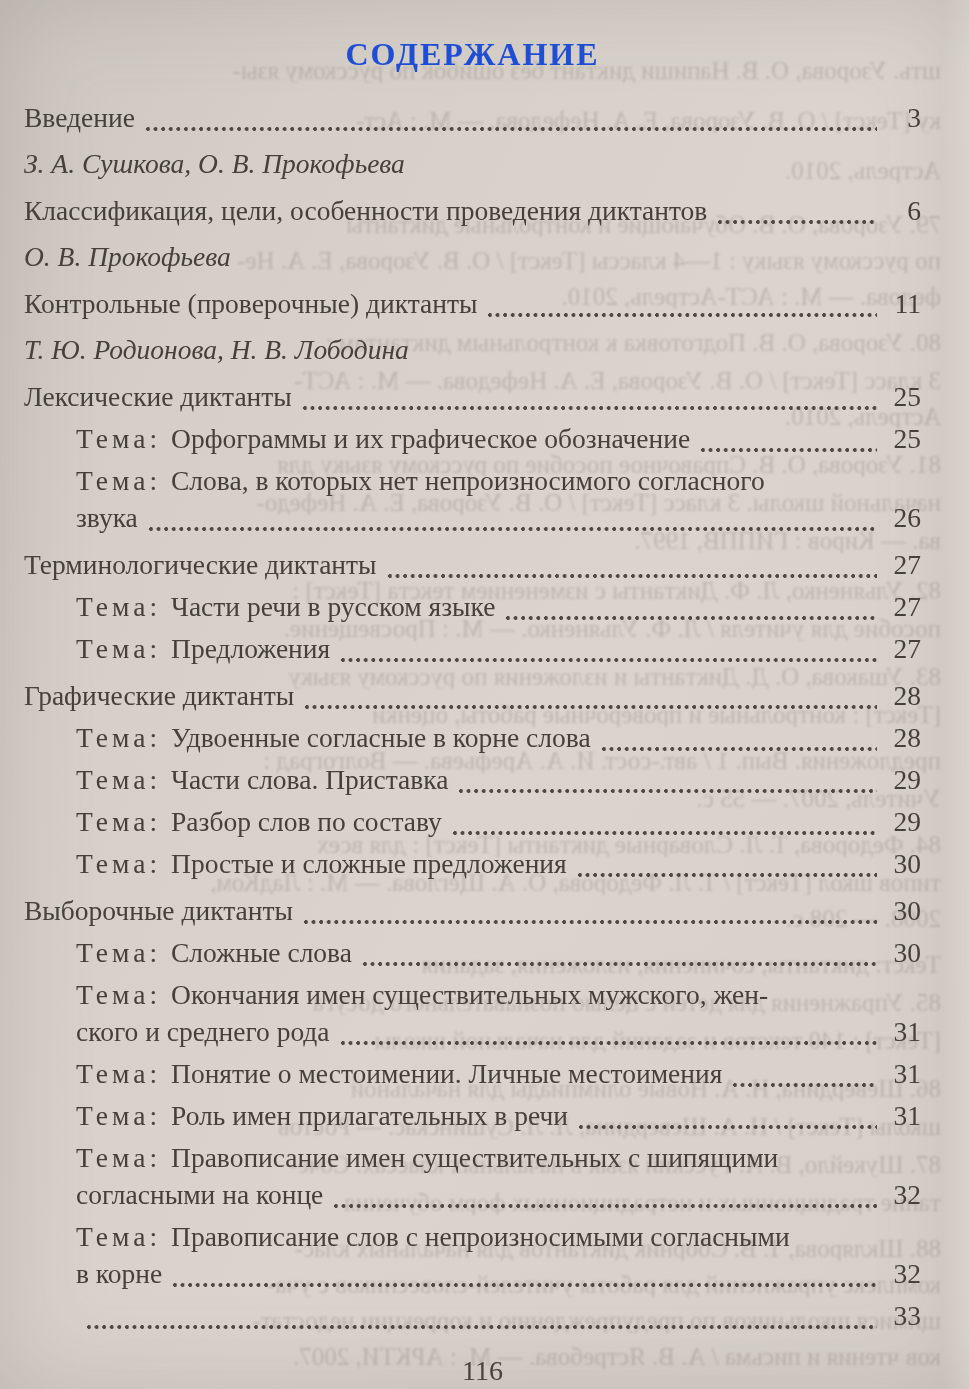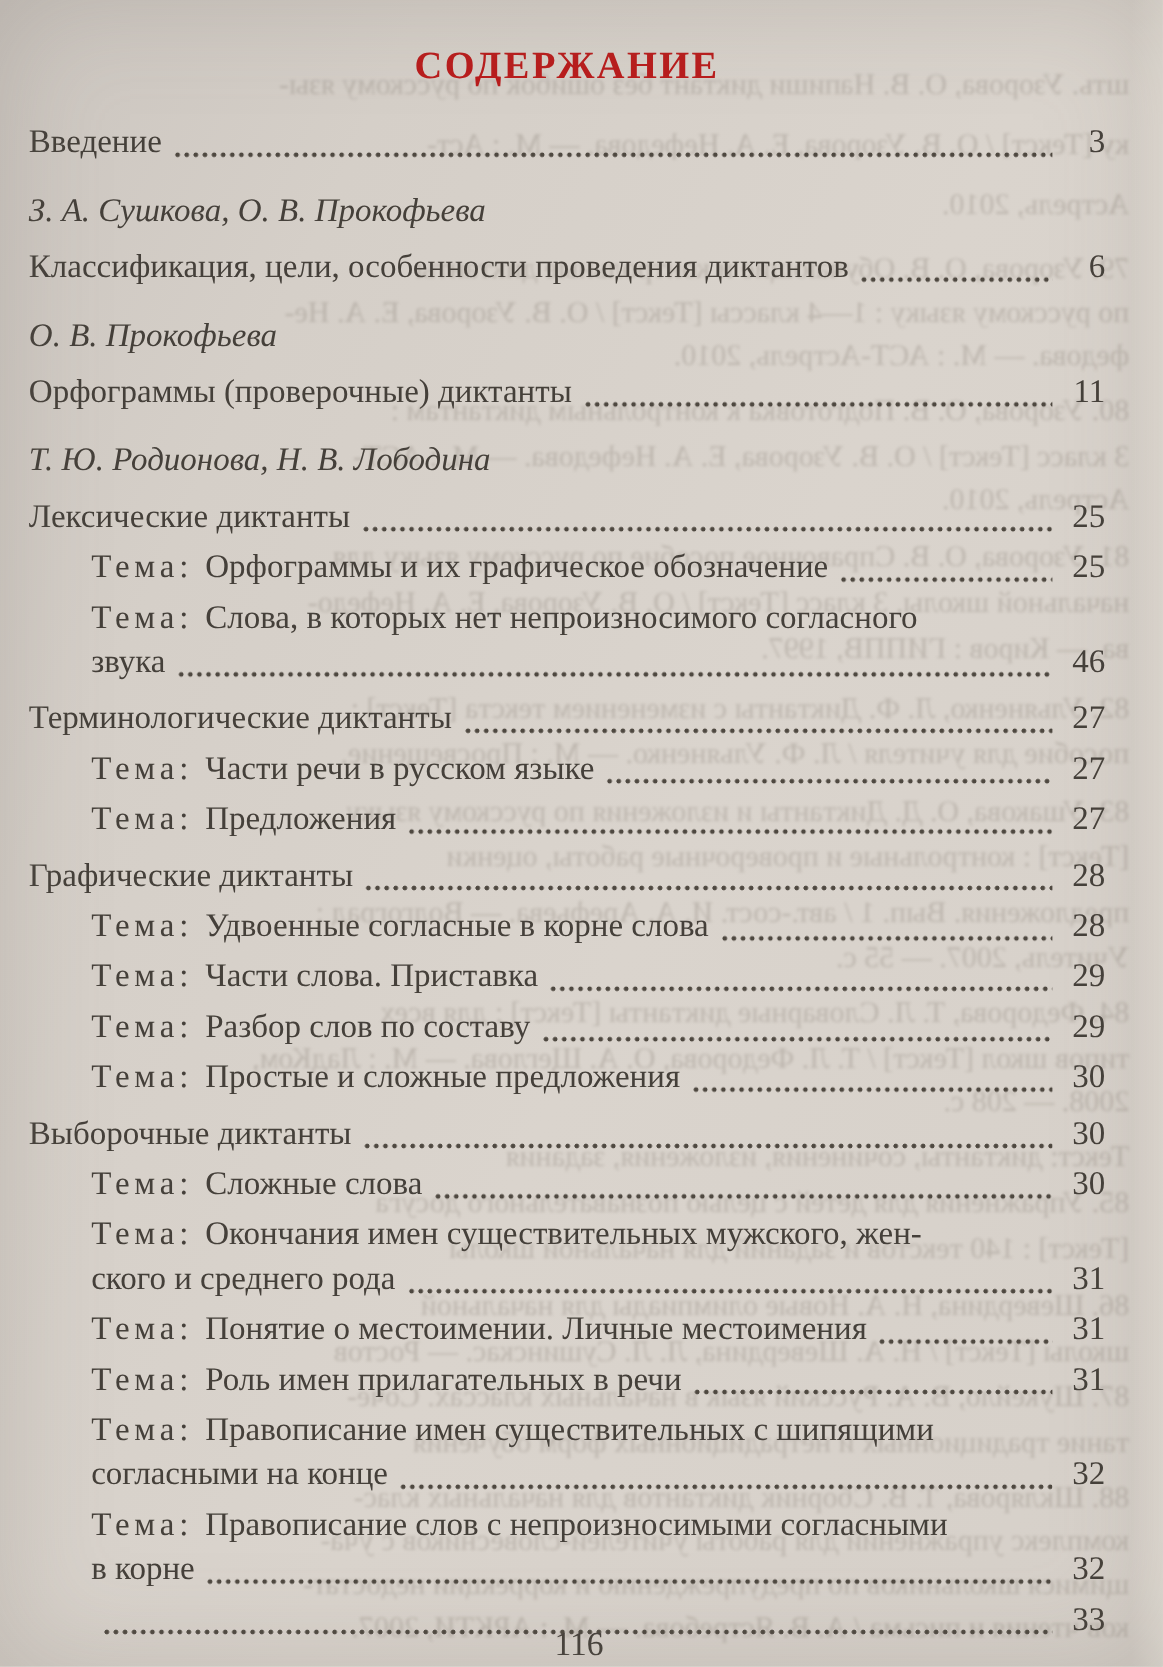--- a/index.html
+++ b/index.html
@@ -23,25 +23,25 @@
   .ghost-layer{
     position:absolute;inset:0;transform:scaleX(-1);
     color:#7e756b;opacity:.30;filter:blur(1.3px);
     font-size:25px;line-height:1;pointer-events:none;
   }
   .ghost-line{position:absolute;left:28px;right:28px;white-space:nowrap;overflow:hidden;}
   
   .content{position:absolute;inset:0;padding:30px 48px 0 24px;color:#45403a;}
   .title{
     text-align:center;font-weight:bold;font-size:32px;letter-spacing:2px;
-    color:#b91c1c;margin:6px 0 26px 0;
+    color:#1d4ed8;margin:6px 0 26px 0;
   }
   .entry{font-size:27.5px;line-height:37px;}
   .entry.section{margin-top:10px;}
-  .entry.author{margin-top:20px;font-style:italic;}
+  .entry.author{margin-top:9px;font-style:italic;}
   .entry.tema{margin-top:5px;padding-left:52px;}
   .line{display:block;}
   .line.with-leader{display:flex;align-items:flex-end;}
   .txt{white-space:nowrap;}
   .tema-prefix{letter-spacing:4px;margin-right:10px;}
   .leader{
     flex:1;height:8px;margin:0 8px 3px 10px;align-self:flex-end;
     background-image:radial-gradient(circle at 3px 4px,#4e4840 1.7px,rgba(0,0,0,0) 2.2px);
     background-size:7.6px 8px;background-repeat:repeat-x;background-position:left bottom;
     min-width:18px;
@@ -108,21 +108,21 @@
             <span class="txt">Классификация, цели, особенности проведения диктантов</span>
             <span class="leader"></span>
             <span class="pg">6</span>
           </div>
         </div>
         <div class="entry author">
           <div class="line"><span class="txt">О. В. Прокофьева</span></div>
         </div>
         <div class="entry section">
           <div class="line with-leader">
-            <span class="txt">Орфограммы (проверочные) диктанты</span>
+            <span class="txt">Контрольные (проверочные) диктанты</span>
             <span class="leader"></span>
             <span class="pg">11</span>
           </div>
         </div>
         <div class="entry author">
           <div class="line"><span class="txt">Т. Ю. Родионова, Н. В. Лободина</span></div>
         </div>
         <div class="entry section">
           <div class="line with-leader">
             <span class="txt">Лексические диктанты</span>
@@ -135,21 +135,21 @@
             <span class="txt"><span class="tema-prefix">Тема:</span>Орфограммы и их графическое обозначение</span>
             <span class="leader"></span>
             <span class="pg">25</span>
           </div>
         </div>
         <div class="entry tema">
           <div class="line"><span class="txt"><span class="tema-prefix">Тема:</span>Слова, в которых нет непроизносимого согласного</span></div>
           <div class="line with-leader">
             <span class="txt">звука</span>
             <span class="leader"></span>
-            <span class="pg">46</span>
+            <span class="pg">26</span>
           </div>
         </div>
         <div class="entry section">
           <div class="line with-leader">
             <span class="txt">Терминологические диктанты</span>
             <span class="leader"></span>
             <span class="pg">27</span>
           </div>
         </div>
         <div class="entry tema">

